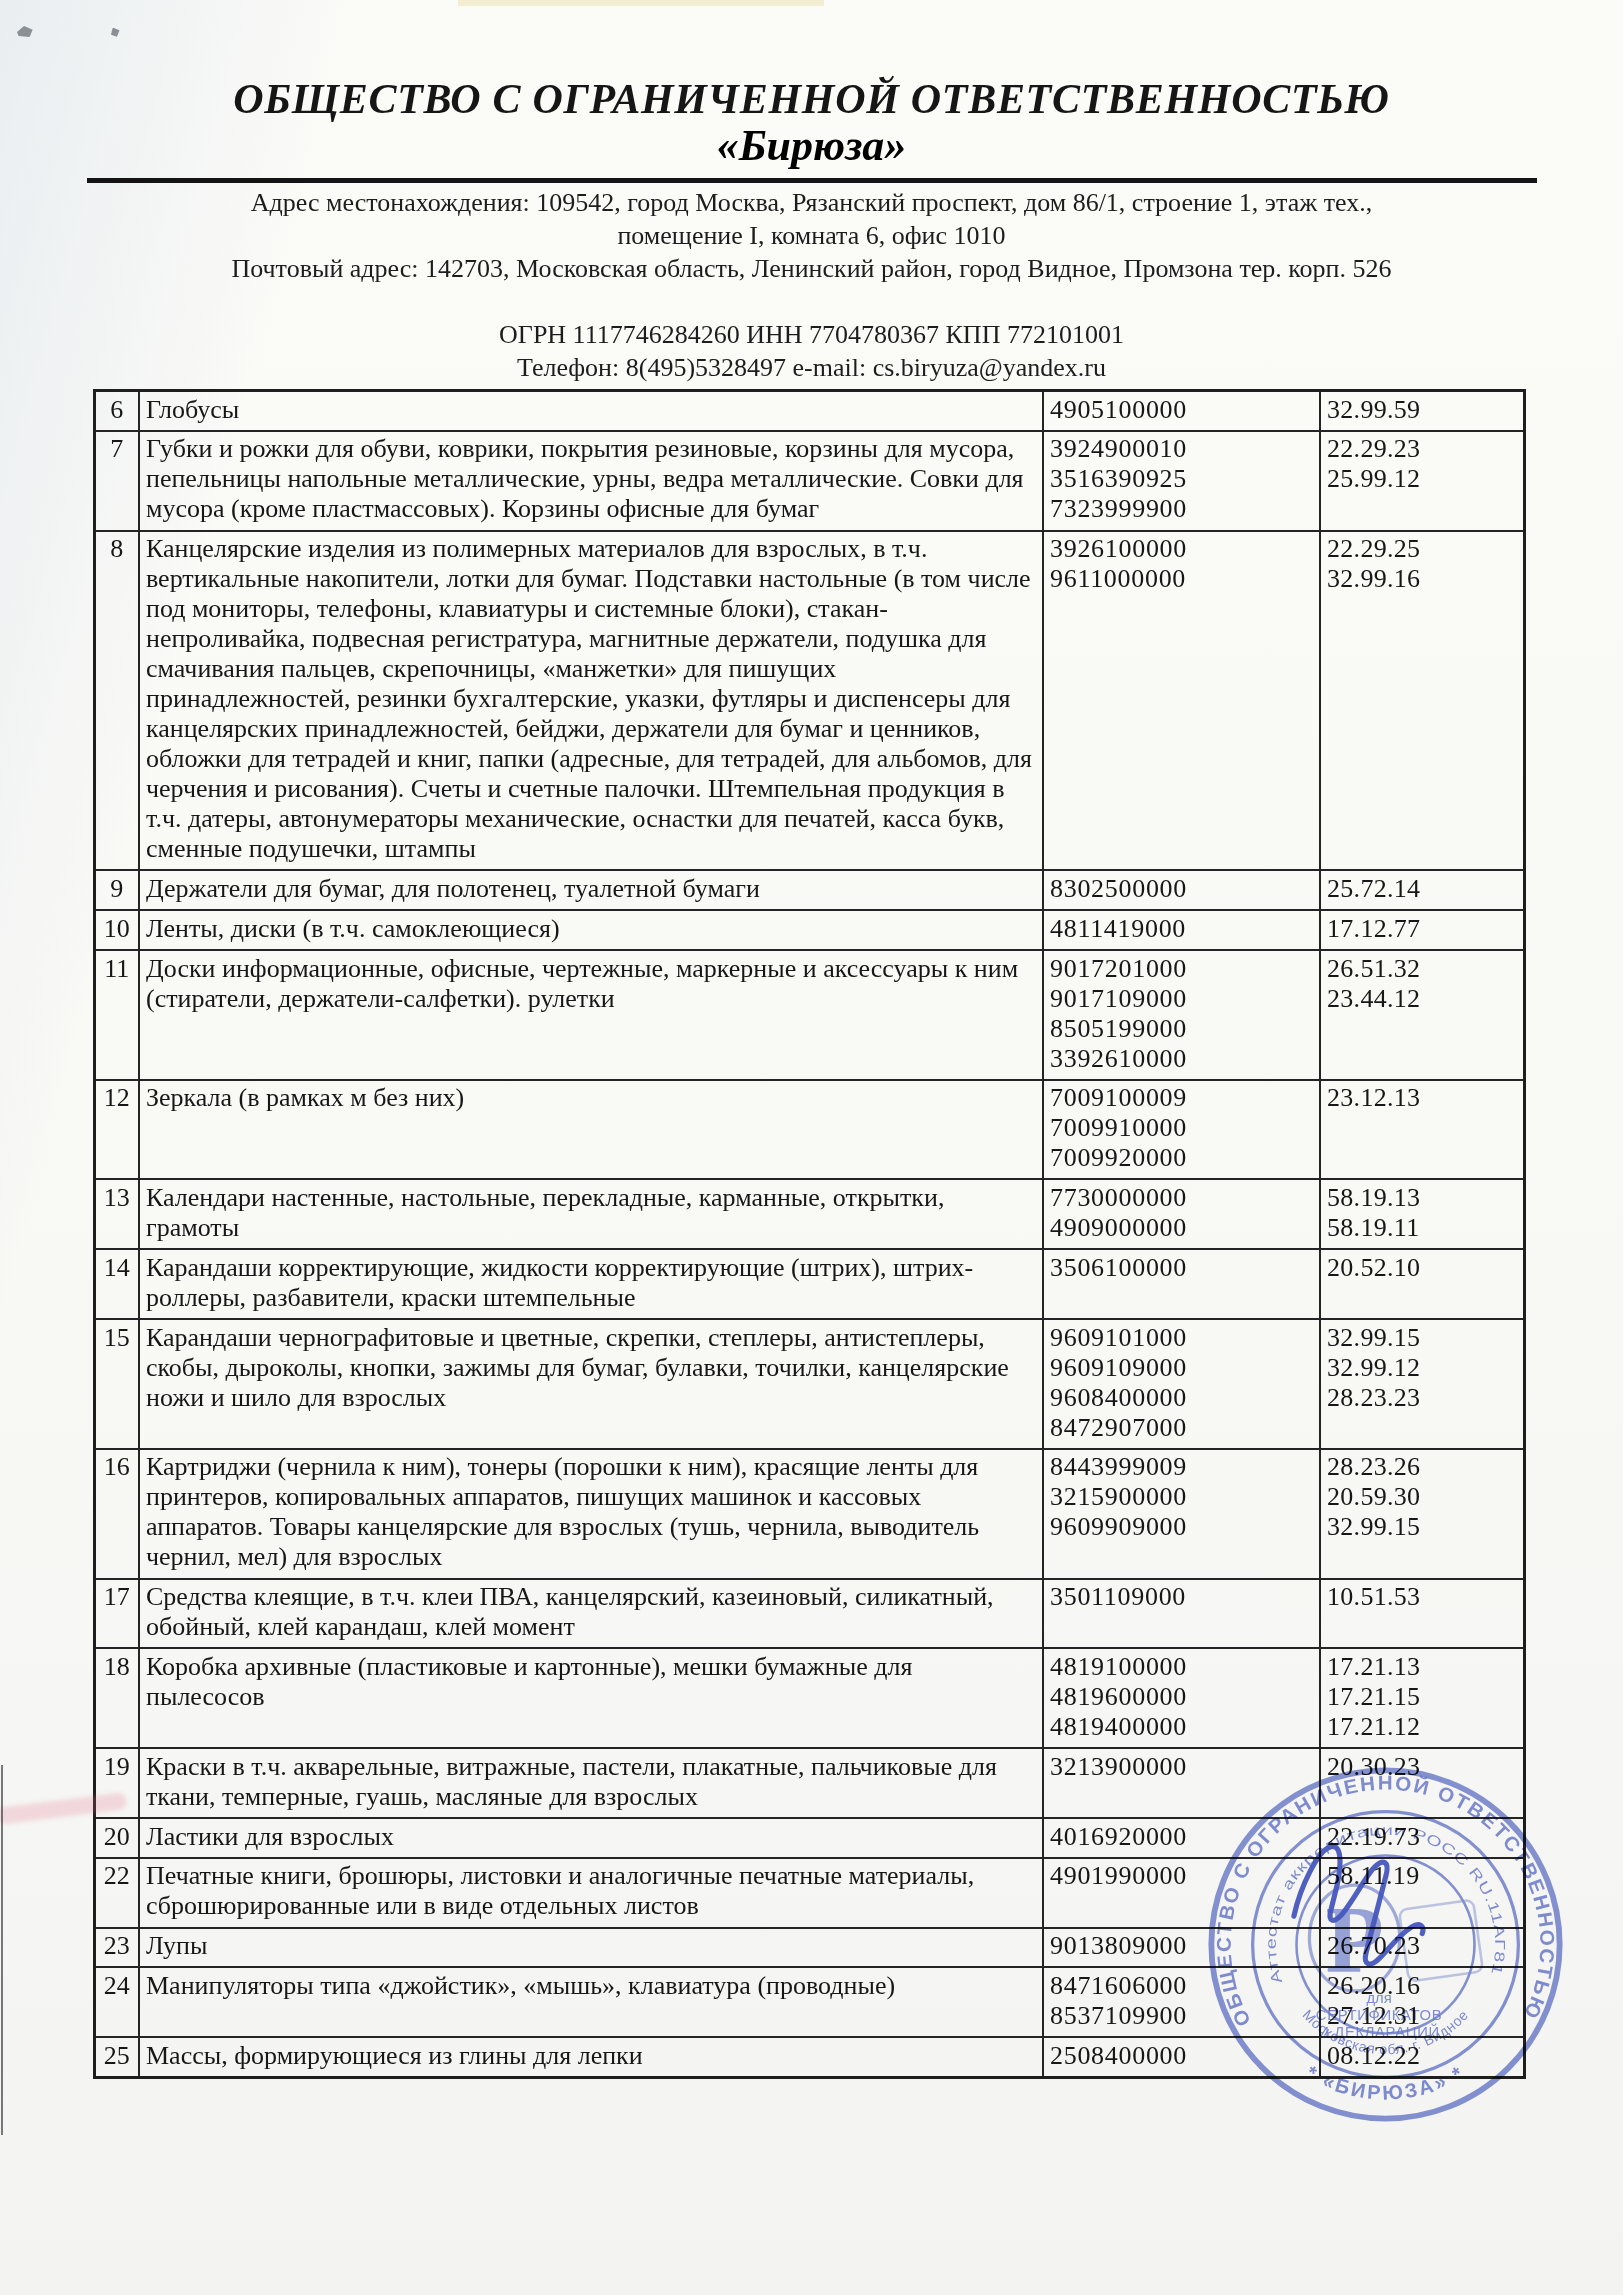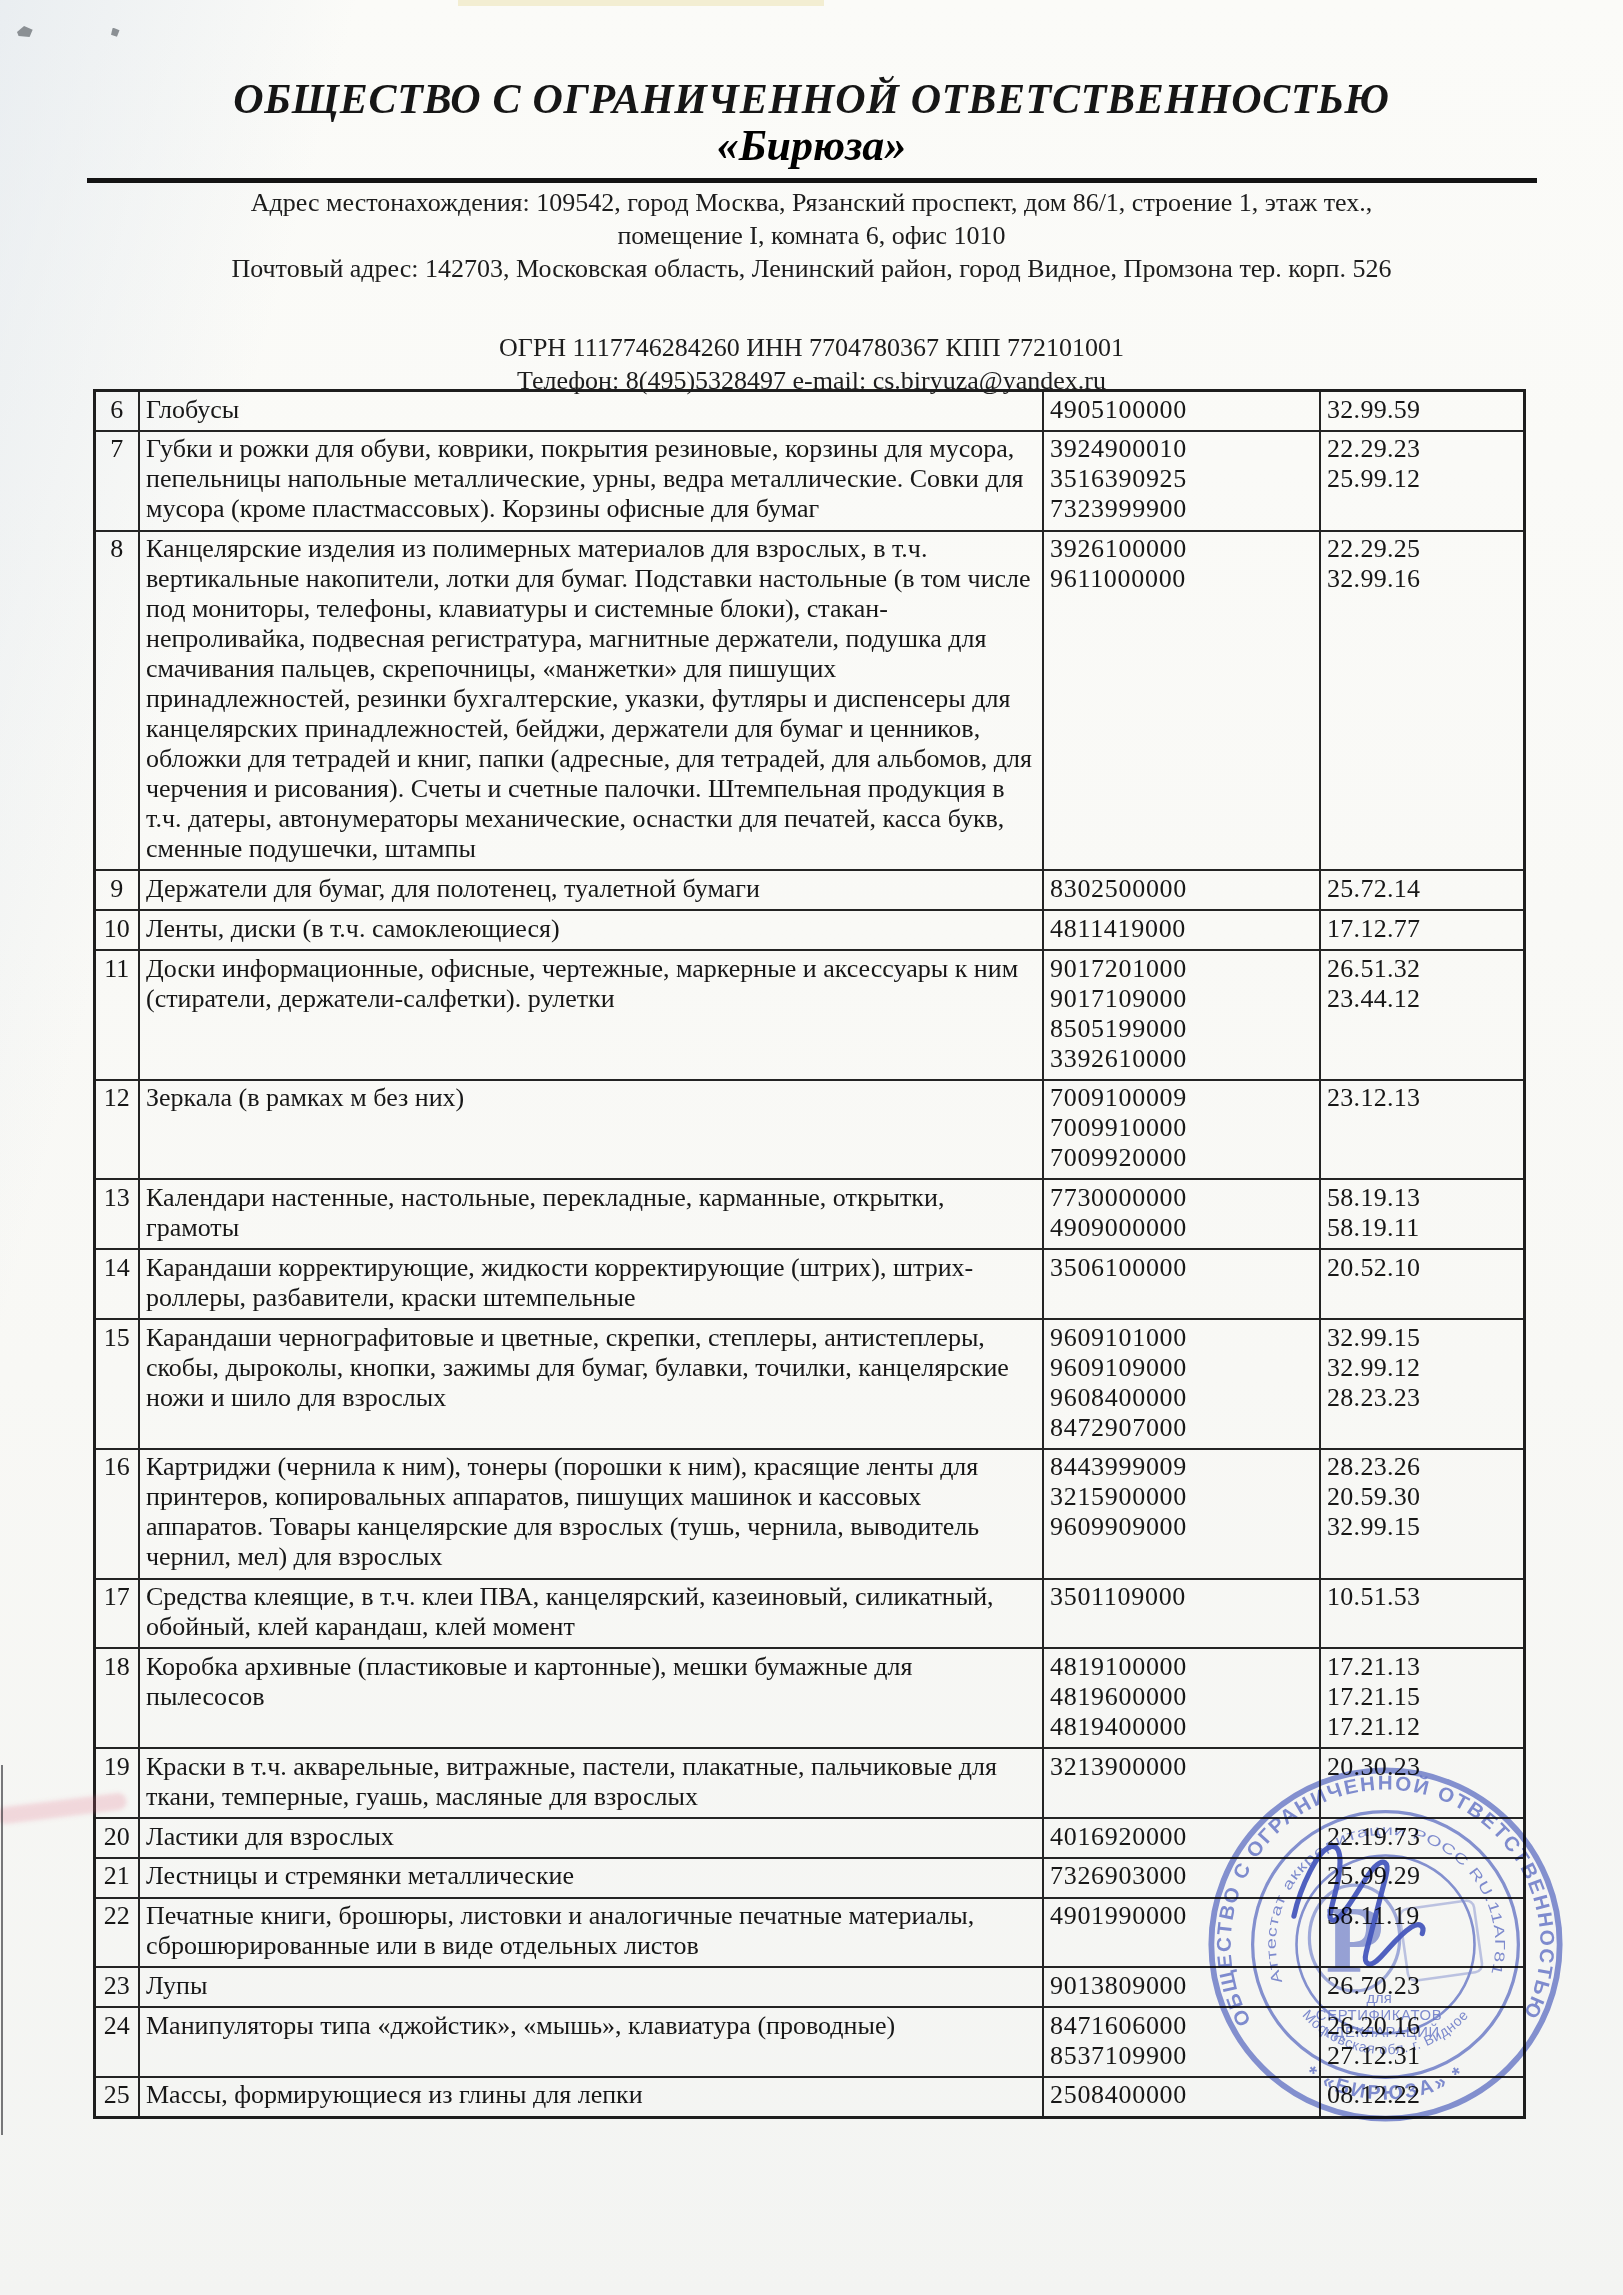--- a/index.html
+++ b/index.html
@@ -17,21 +17,21 @@
   
   .header{position:absolute;left:0;top:0;width:100%;text-align:center;}
   .title-line1{
     margin-top:76px;font-size:42px;line-height:46px;font-weight:bold;font-style:italic;
     letter-spacing:0.7px;color:#161616;
   }
   .title-line2{font-size:44px;line-height:48px;font-weight:bold;font-style:italic;color:#000000;}
   .title-rule{width:1450px;height:5.2px;background:#141414;margin:7.9px auto 0 auto;}
   .addr{font-size:26px;line-height:33px;color:#1d1d1d;}
   .addr-first{margin-top:3px;}
-  .reg-line{margin-top:46px;}
+  .reg-line{margin-top:33px;}
   
   table.goods{
     position:absolute;left:93px;top:389px;width:1431px;
     border-collapse:collapse;table-layout:fixed;
     border:3.3px solid #1e1e1e;
   }
   table.goods td{
     border:2px solid #242424;border-top-width:2.6px;border-bottom-width:2.6px;
     vertical-align:top;font-size:26px;line-height:30px;padding:2.6px 6.5px 5.2px 6.5px;
     color:#171717;
@@ -265,30 +265,20 @@
     <td class="c-num">20</td>
     <td class="c-desc">Ластики для взрослых</td>
     <td class="c-code">
           <div class="line">4016920000</div>
         </td>
     <td class="c-okpd">
           <div class="line">22.19.73</div>
         </td>
   </tr>
 
-  <tr>
-    <td class="c-num">21</td>
-    <td class="c-desc">Лестницы и стремянки металлические</td>
-    <td class="c-code">
-          <div class="line">7326903000</div>
-        </td>
-    <td class="c-okpd">
-          <div class="line">25.99.29</div>
-        </td>
-  </tr>
 
   <tr>
     <td class="c-num">22</td>
     <td class="c-desc">Печатные книги, брошюры, листовки и аналогичные печатные материалы, сброшюрированные или в виде отдельных листов</td>
     <td class="c-code">
           <div class="line">4901990000</div>
         </td>
     <td class="c-okpd">
           <div class="line">58.11.19</div>
         </td>

